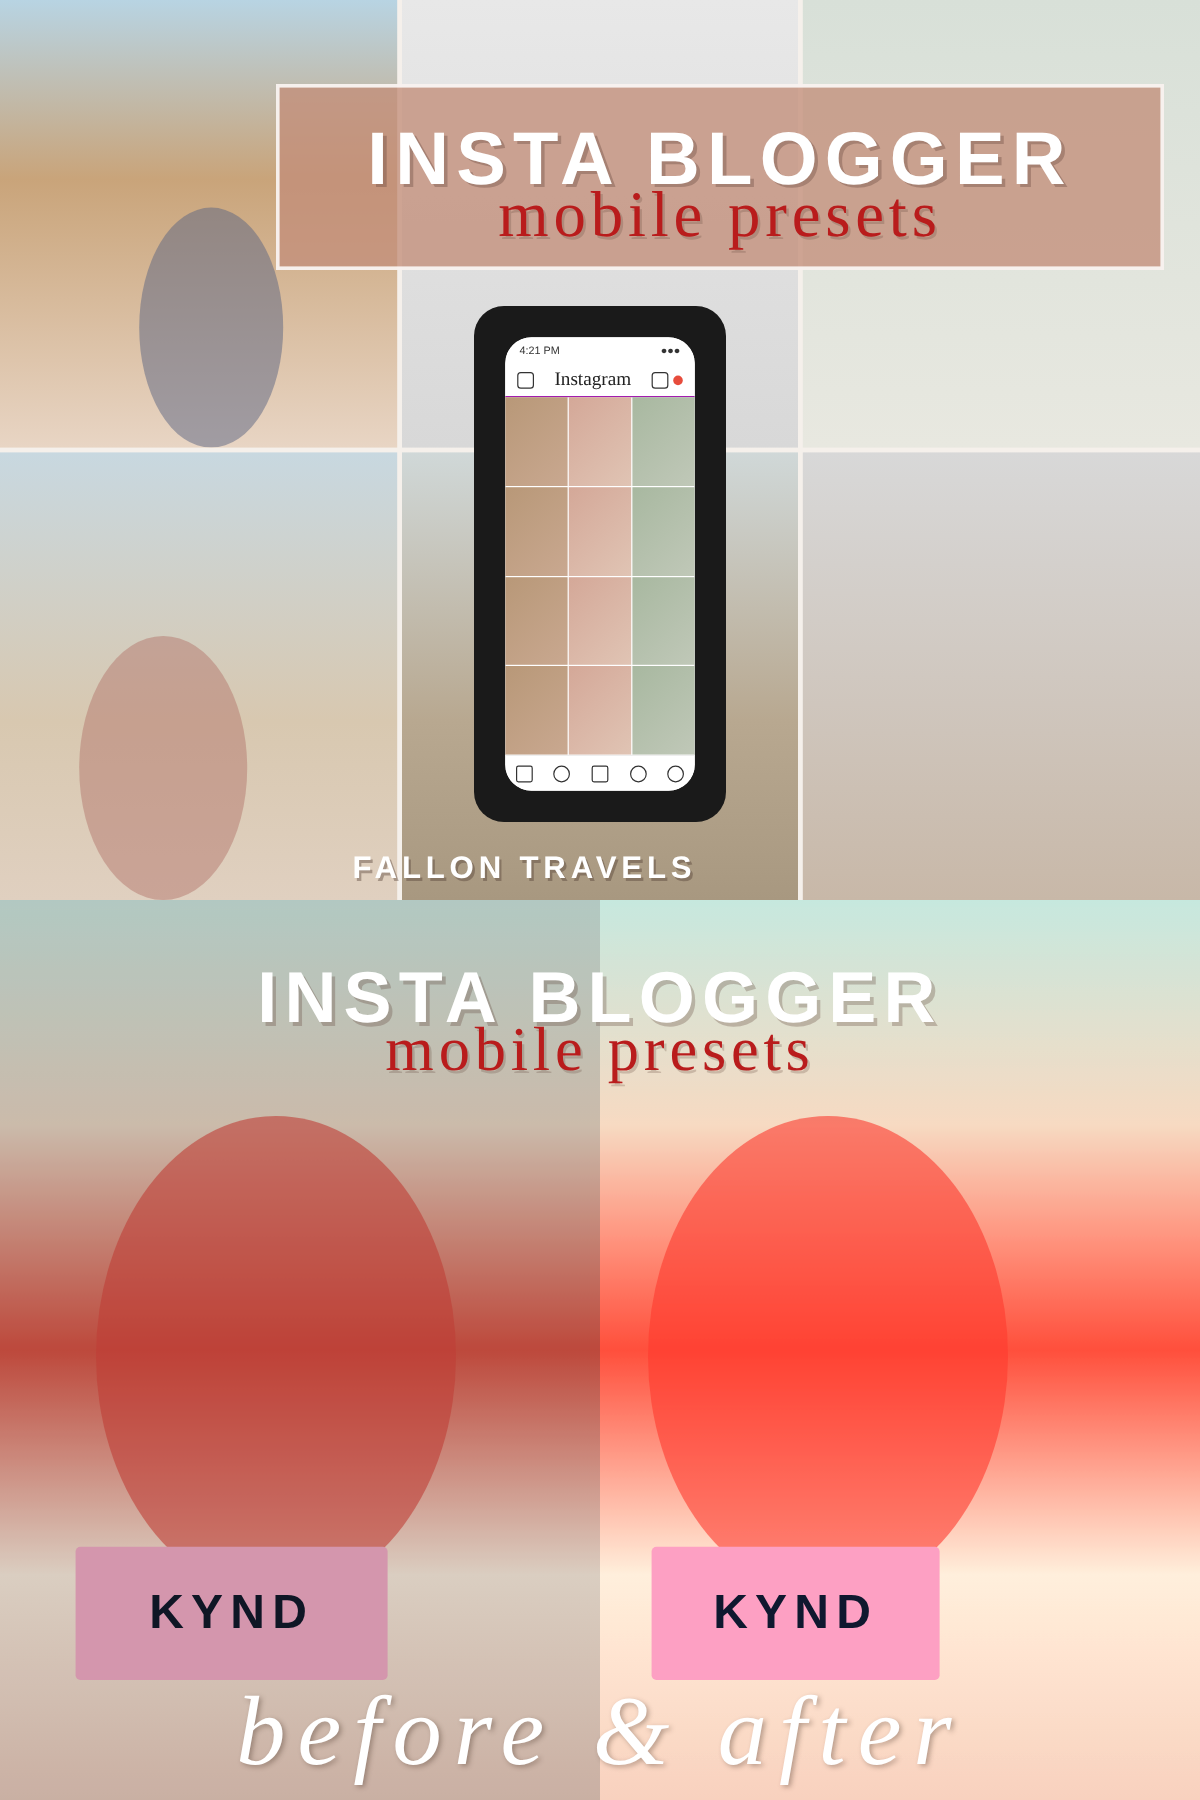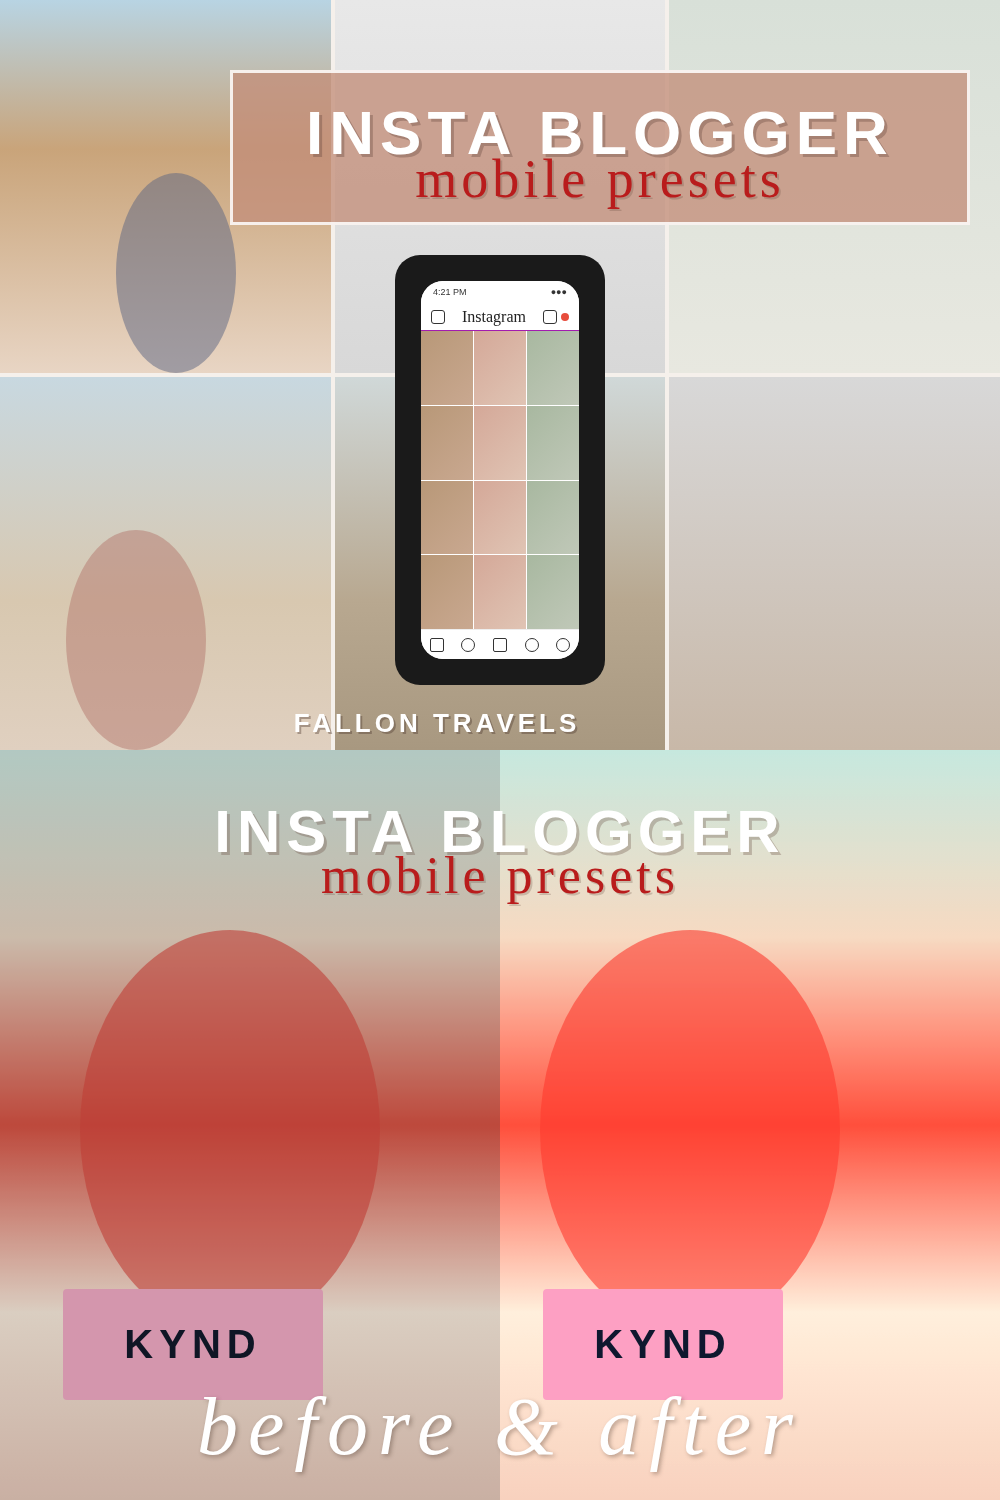--- a/index.html
+++ b/index.html
@@ -204,21 +204,21 @@
 .bottom-title .title-main {
   font-size: 60px;
   text-shadow: 3px 3px 0 rgba(100,70,60,0.3);
 }
 .bottom-title .title-sub {
   font-size: 52px;
 }
 
 .before-after-text {
   position: absolute;
-  bottom: 32px;
+  bottom: 16px;
   left: 0;
   width: 1000px;
   text-align: center;
   font-family: 'Brush Script MT', cursive;
   font-size: 82px;
   color: #fff;
   letter-spacing: 10px;
   font-style: italic;
   text-shadow: 2px 2px 4px rgba(60,40,30,0.35);
   z-index: 10;

